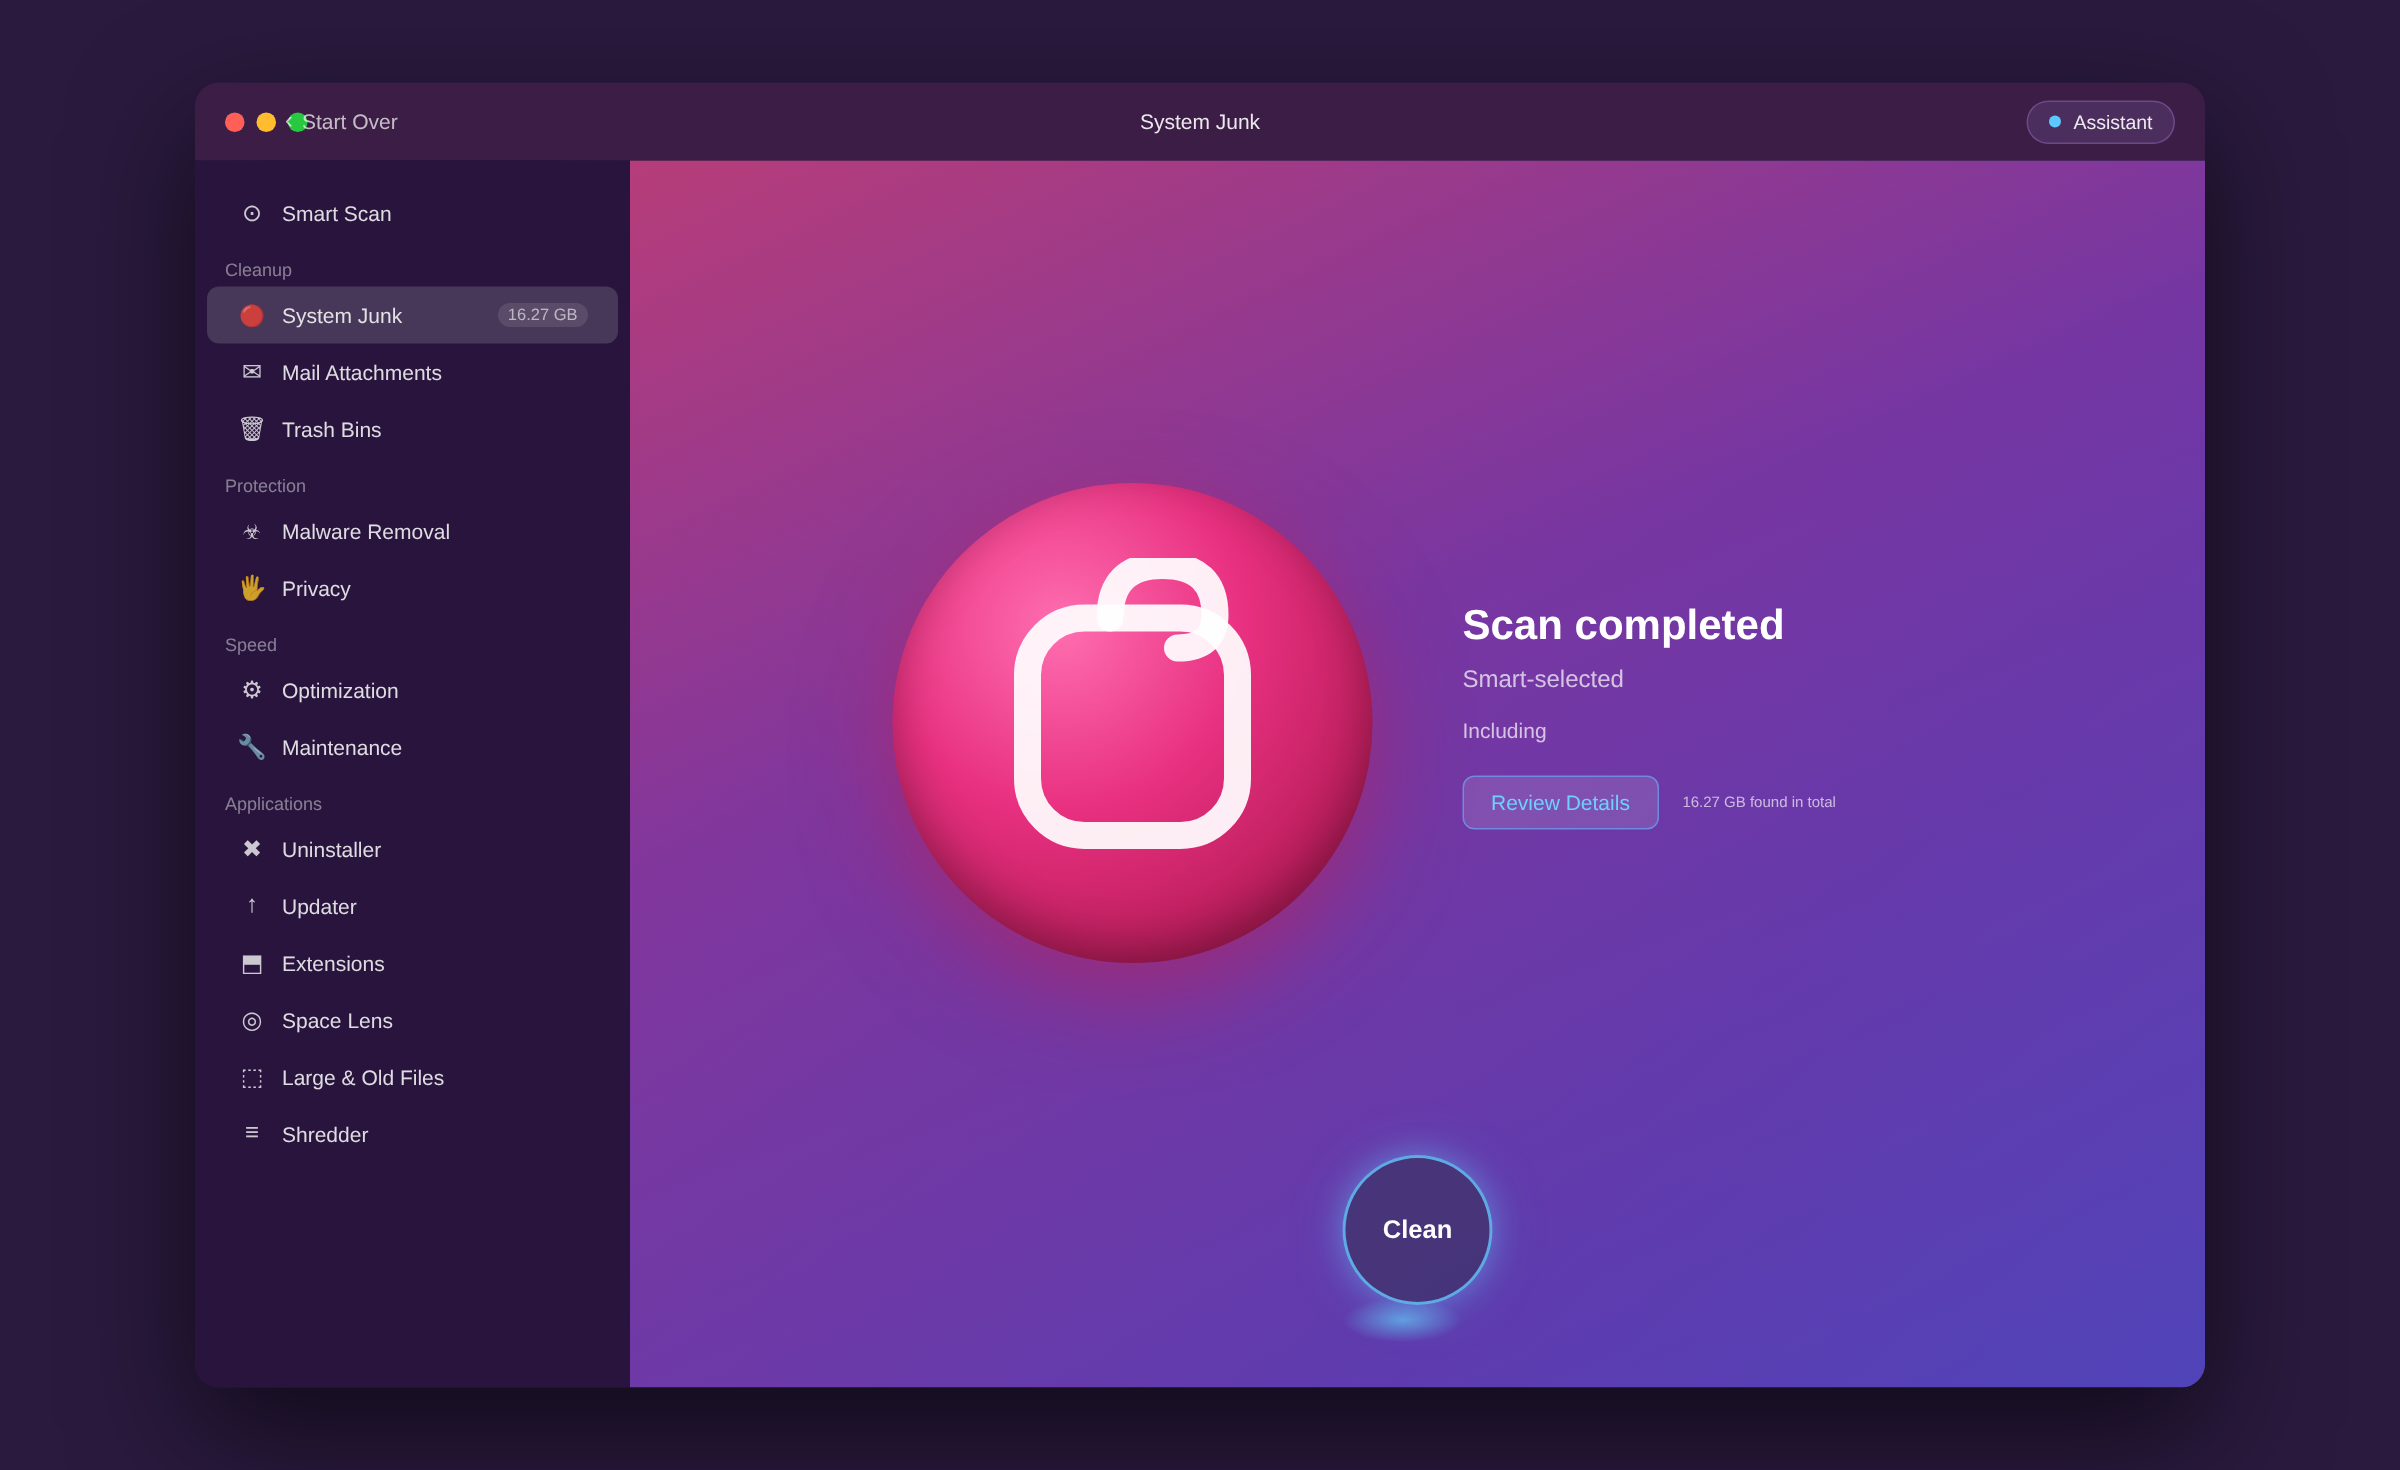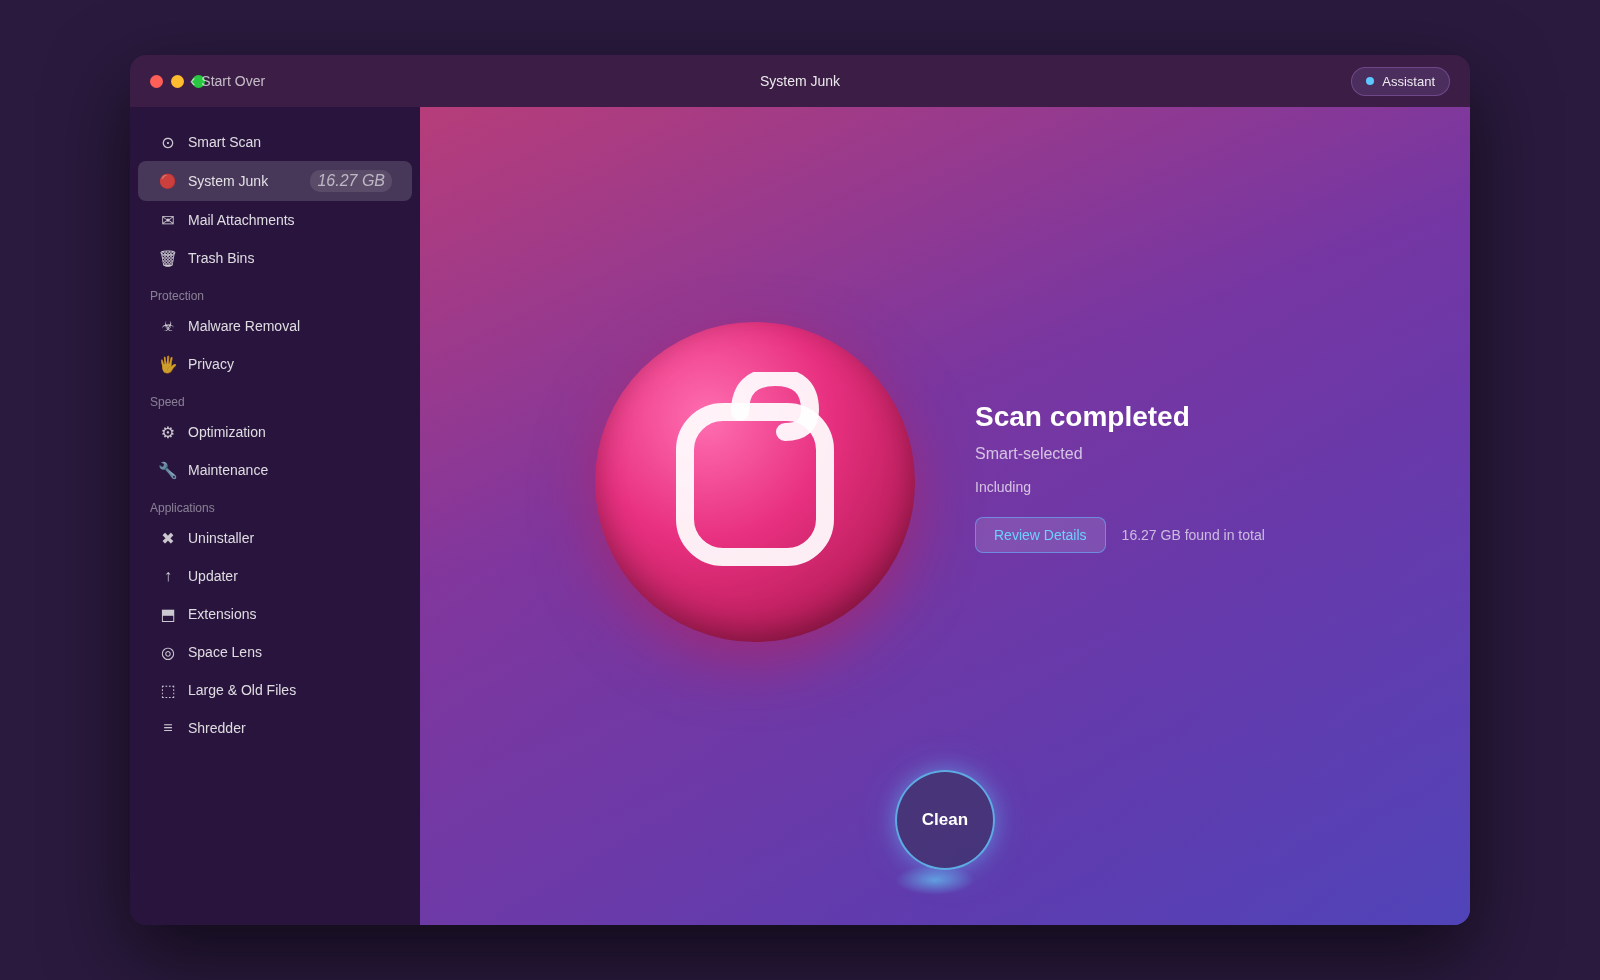--- a/index.html
+++ b/index.html
@@ -155,26 +155,25 @@
       opacity: 0.9;
       flex-shrink: 0;
     }
 
     .sidebar-item .item-label {
       flex: 1;
       font-size: 14px;
     }
 
     .sidebar-item .item-badge {
-      font-size: 16px;
+      font-size: 11px;
       color: rgba(255,255,255,0.6);
       background: rgba(255,255,255,0.1);
       padding: 2px 7px;
       border-radius: 10px;
-      font-style: italic;
     }
 
     .sidebar-section-label {
       font-size: 12px;
       color: rgba(255,255,255,0.45);
       padding: 12px 20px 4px;
       font-weight: 500;
     }
 
     
@@ -307,21 +306,21 @@
       border: 1.5px solid rgba(100, 180, 255, 0.6);
       border-radius: 8px;
       padding: 9px 18px;
       color: #6dd0ff;
       font-size: 14px;
       font-weight: 500;
       cursor: pointer;
     }
 
     .found-total {
-      font-size: 14px;
+      font-size: 10px;
       color: rgba(255,255,255,0.65);
     }
 
     
     .clean-btn-container {
       position: absolute;
       bottom: 30px;
       left: 50%;
       transform: translateX(-50%);
       display: flex;
@@ -380,20 +379,21 @@
   </div>
 
   <div class="content">
 
     <div class="sidebar">
       <div class="sidebar-item">
         <span class="item-icon">⊙</span>
         <span class="item-label">Smart Scan</span>
       </div>
 
+      <div class="sidebar-section-label">Cleanup</div>
       <div class="sidebar-item active">
         <span class="item-icon" style="font-size:14px;">🔴</span>
         <span class="item-label">System Junk</span>
         <span class="item-badge">16.27 GB</span>
       </div>
       <div class="sidebar-item">
         <span class="item-icon">✉</span>
         <span class="item-label">Mail Attachments</span>
       </div>
       <div class="sidebar-item">

